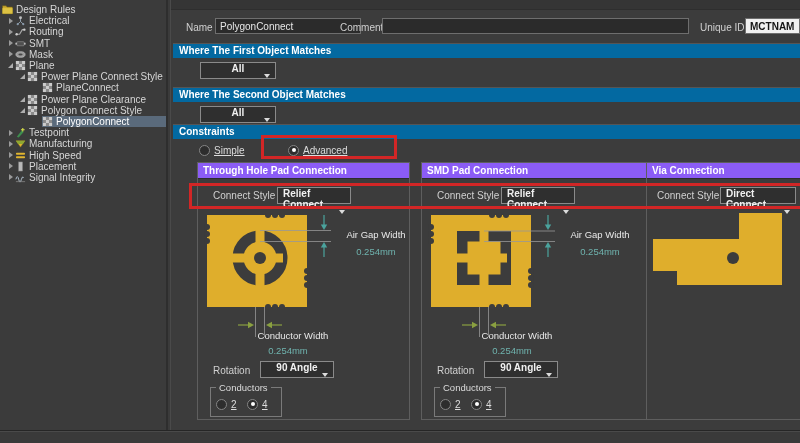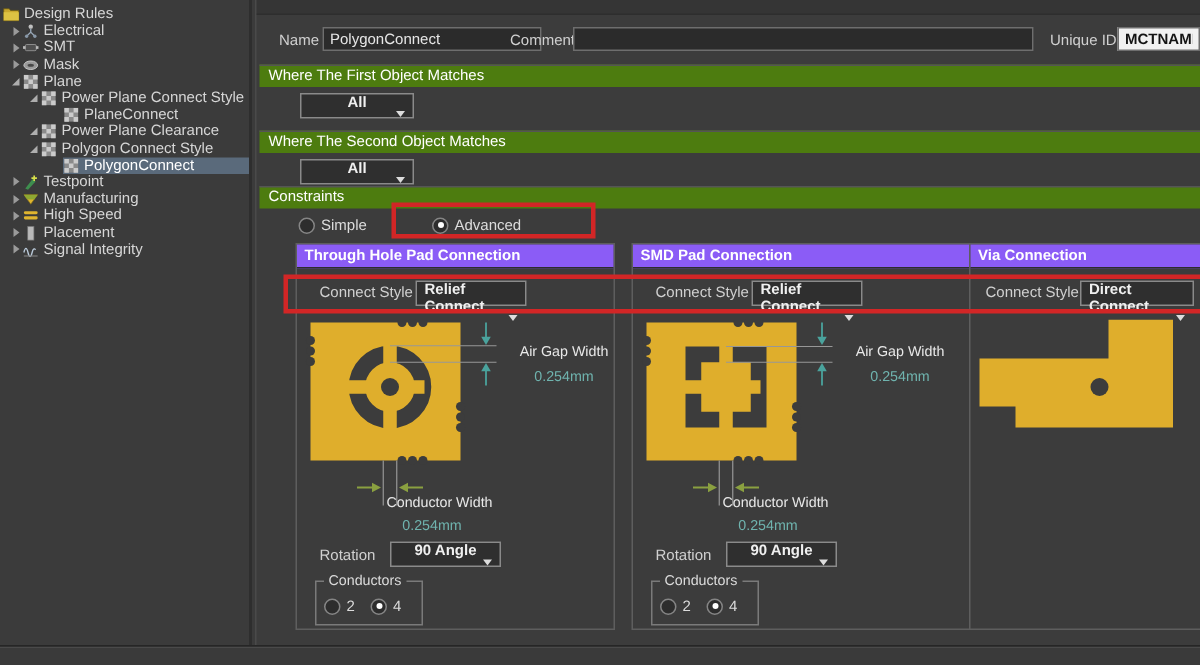--- a/index.html
+++ b/index.html
@@ -23,30 +23,30 @@
   .ticon svg{width:11px;height:11px;display:block;}
   .tlabel{color:#d6d6d6;}
   
   #main{position:absolute;left:170px;top:0;width:630px;height:430px;background:#3c3c3c;
         border-left:1px solid #4a4a4a;overflow:hidden;box-sizing:border-box;}
   #main .topstrip{position:absolute;left:0;top:0;width:100%;height:9px;background:#353535;border-bottom:1px solid #2e2e2e;}
   .flabel{position:absolute;color:#d0d0d0;font-size:10px;}
   .inp{position:absolute;height:16px;box-sizing:border-box;background:#2b2b2b;border:1px solid #6e6e6e;
        color:#e6e6e6;font-size:10px;font-family:"Liberation Sans",sans-serif;padding:0 4px;}
   .inp.light{background:#f1f1f1;color:#141414;font-weight:bold;}
-  .sect{position:absolute;left:2px;right:0;height:14px;background:#4d7c0f;border-top:1px solid #555;
-        color:#ffffff;font-weight:normal;font-size:10px;line-height:14px;padding-left:6px;}
+  .sect{position:absolute;left:2px;right:0;height:14px;background:#0369a1;border-top:1px solid #555;
+        color:#ffffff;font-weight:bold;font-size:10px;line-height:14px;padding-left:6px;}
   .dd{position:absolute;height:17px;box-sizing:border-box;background:#2f2f2f;border:1px solid #8a8a8a;
       display:flex;align-items:center;padding:0 5px;flex-direction:column;}
   .ddtext{color:#f0f0f0;font-weight:bold;font-size:10px;}
   .tri{margin-left:auto;width:0;height:0;border-left:3.5px solid transparent;border-right:3.5px solid transparent;border-top:4px solid #dcdcdc;}
   .ritem{position:absolute;display:flex;align-items:center;gap:4px;height:12px;}
   .radio{width:9px;height:9px;border-radius:50%;background:#2d2d2d;border:1px solid #858585;position:relative;flex:0 0 9px;}
   .radio.sel::after{content:"";position:absolute;left:2.5px;top:2.5px;width:4px;height:4px;border-radius:50%;background:#ffffff;}
-  .rlabel{color:#dcdcdc;font-size:10px;}
+  .rlabel{color:#dcdcdc;font-size:10px;text-decoration:underline;}
   .redbox{position:absolute;border:3px solid #d22626;box-sizing:border-box;pointer-events:none;z-index:6;}
   .gbox{position:absolute;top:162px;height:258px;border:1px solid #5e5e5e;box-sizing:border-box;background:#3c3c3c;}
   .gbox-hd{height:15px;background:#8b5cf6;border-bottom:1px solid #2d2d2d;color:#fff;font-weight:bold;
            font-size:10px;line-height:15px;padding-left:5px;}
   .diag{position:absolute;left:0;}
   .dlabel{position:absolute;text-align:center;color:#e8e8e8;font-size:9.5px;}
   .dvalue{position:absolute;text-align:center;color:#6fb3ae;font-size:9.5px;}
   .fset{position:absolute;border:1px solid #7a7a7a;box-sizing:border-box;}
   .fslabel{position:absolute;top:-6px;left:5px;background:#3c3c3c;padding:0 3px;font-size:9.5px;color:#dcdcdc;}
   #bottom{position:absolute;left:0;top:430px;width:800px;height:13px;background:#3a3a3a;
@@ -72,20 +72,33 @@
     <span class="selwrap">
       <span class="ticon">
           <svg viewBox="0 0 12 12">
             <circle cx="6" cy="3" r="1.6" fill="#c0c0c0"></circle>
             <path d="M6 4.5 v2.5 M6 7 L3 10 M6 7 L9 10" stroke="#98a8b8" stroke-width="1" fill="none"></path>
             <circle cx="3" cy="10" r="1.2" fill="#8898a8"></circle>
             <circle cx="9" cy="10" r="1.2" fill="#8898a8"></circle>
           </svg>
         </span>
       <span class="tlabel">Electrical</span>
+    </span>
+  </div>
+  <div class="trow lvl1">
+    <span class="arr col"></span>
+    <span class="selwrap">
+      <span class="ticon">
+          <svg viewBox="0 0 12 12">
+            <path d="M1.5 9 h3.5 l3 -5 h2.5" stroke="#a8a8a8" stroke-width="1.3" fill="none"></path>
+            <circle cx="1.8" cy="9" r="1.3" fill="#cccccc"></circle>
+            <circle cx="10.2" cy="4" r="1.3" fill="#cccccc"></circle>
+          </svg>
+        </span>
+      <span class="tlabel">Routing</span>
     </span>
   </div>
   <div class="trow lvl1">
     <span class="arr col"></span>
     <span class="selwrap">
       <span class="ticon">
           <svg viewBox="0 0 12 12">
             <rect x="2" y="4" width="8" height="4.5" rx="1" fill="#4f4f4f" stroke="#9a9a9a" stroke-width="0.6"></rect>
             <rect x="0.4" y="5.2" width="1.8" height="2" fill="#bbbbbb"></rect>
             <rect x="9.8" y="5.2" width="1.8" height="2" fill="#bbbbbb"></rect>

